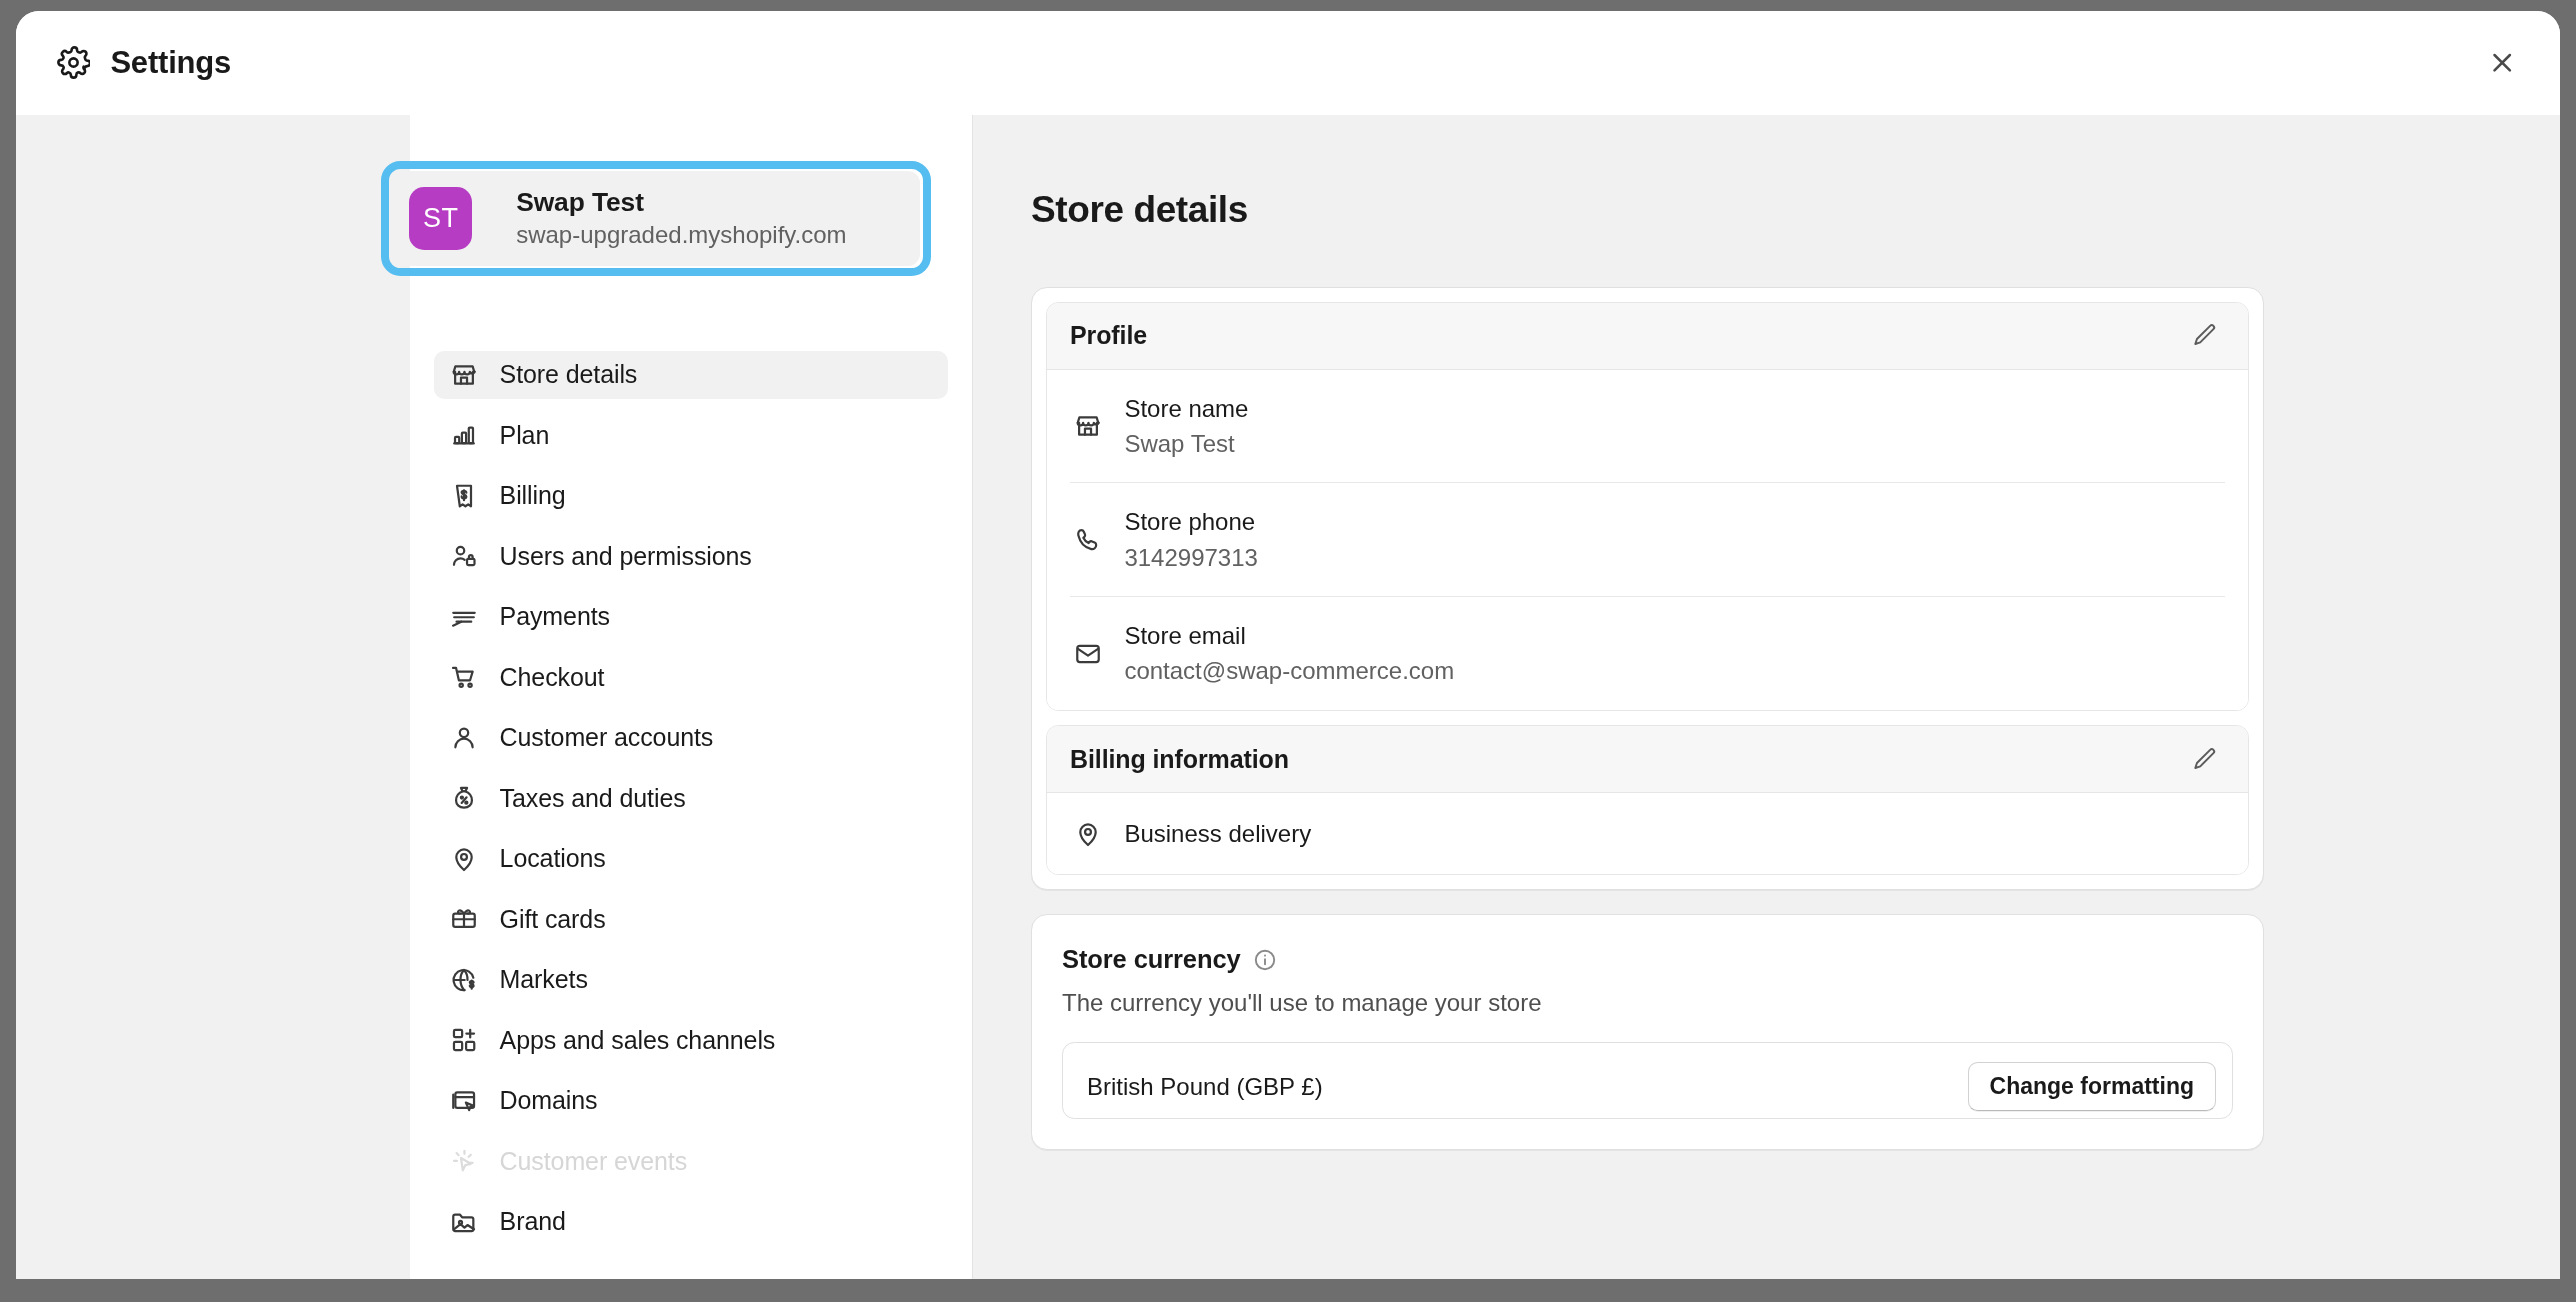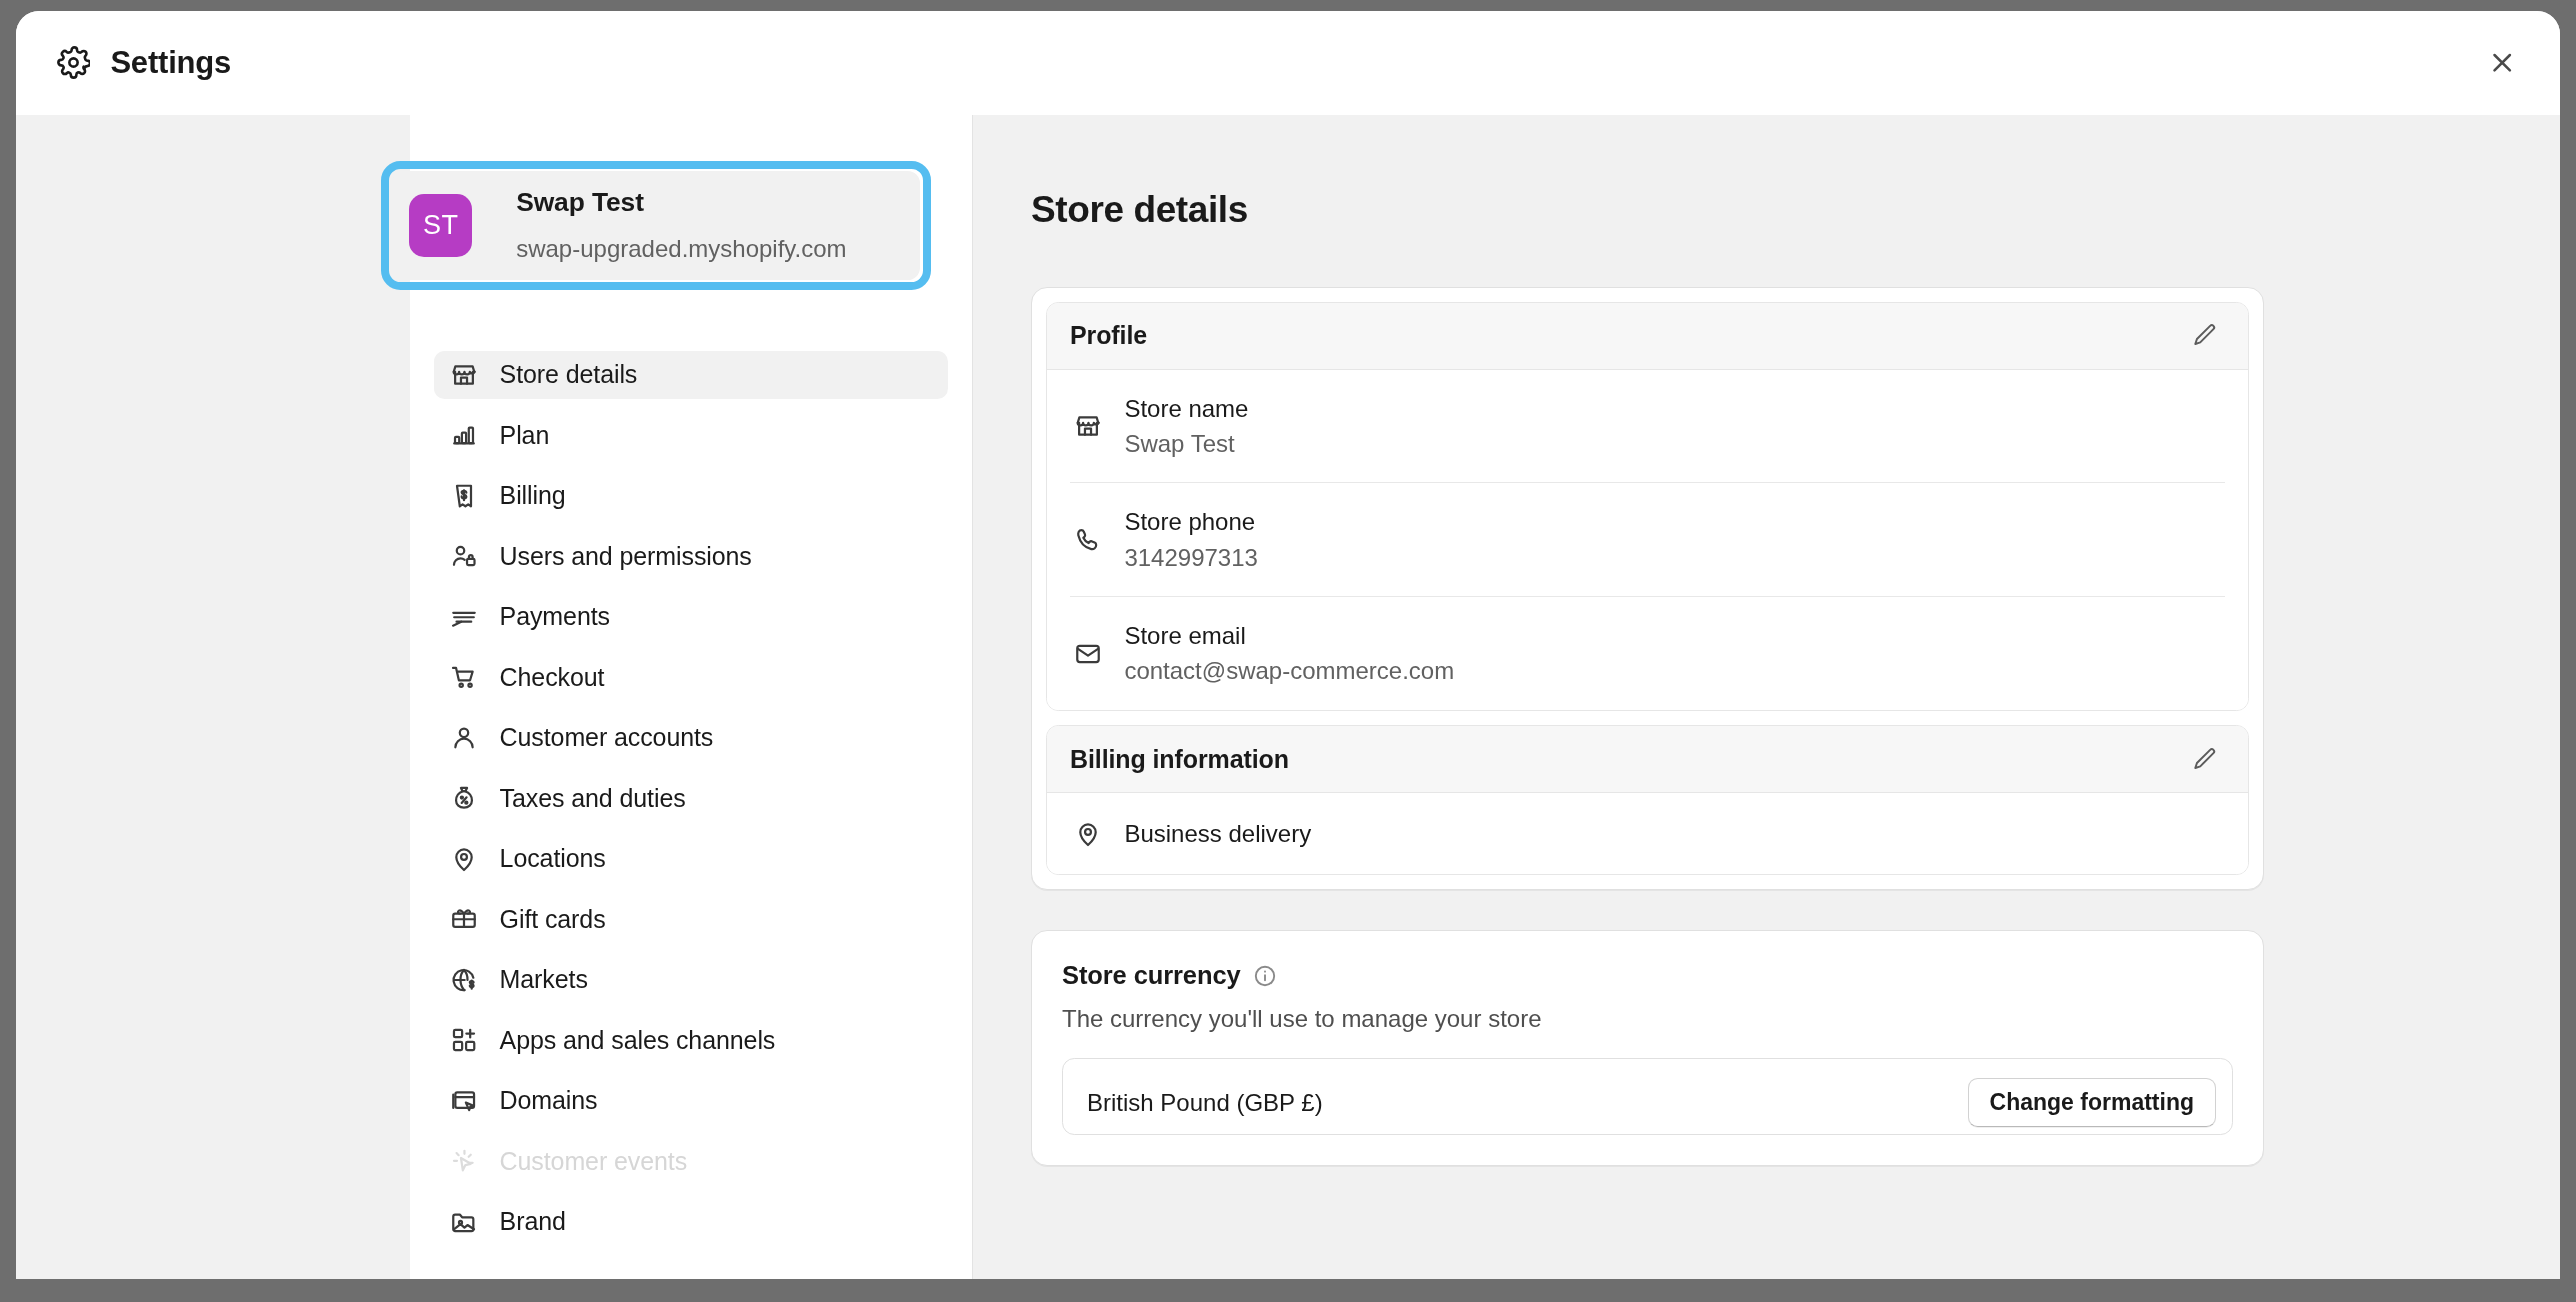--- a/index.html
+++ b/index.html
@@ -87,21 +87,21 @@
     color: #ffffff;
     display: flex; align-items: center; justify-content: center;
     font-size: 27px; font-weight: 400; letter-spacing: 0.4px;
   }
   #store-card .meta { margin-left: 20px; min-width: 0; }
   #store-name {
     font-size: 26.4px; font-weight: 700; color: #1a1a1a;
     line-height: 1.22; letter-spacing: -0.1px;
   }
   #store-domain {
-    font-size: 24px; color: #616161; line-height: 1.3; margin-top: 15px;
+    font-size: 24px; color: #616161; line-height: 1.3; margin-top: 1px;
   }
 
   
   #nav {
     position: absolute;
     left: 24px; right: 24px; top: 236px;
     bottom: 0;
     overflow: hidden;
   }
   .nav-item {
@@ -135,21 +135,21 @@
     padding: 74px 0 0 58px;
     overflow: hidden;
   }
   .content-col { width: 1233px; }
 
   .card {
     background: #ffffff;
     border: 0.9px solid #e0e0e0;
     border-radius: 16px;
     box-shadow: 0 0.9px 0 rgba(0,0,0,0.05);
-    margin-bottom: 40px;
+    margin-bottom: 24px;
     padding: 14px;
   }
 
   .subcard {
     border: 0.9px solid #e6e6e6;
     border-radius: 12.3px;
     overflow: hidden;
   }
   .subcard-head {
     background: #f7f7f7;

